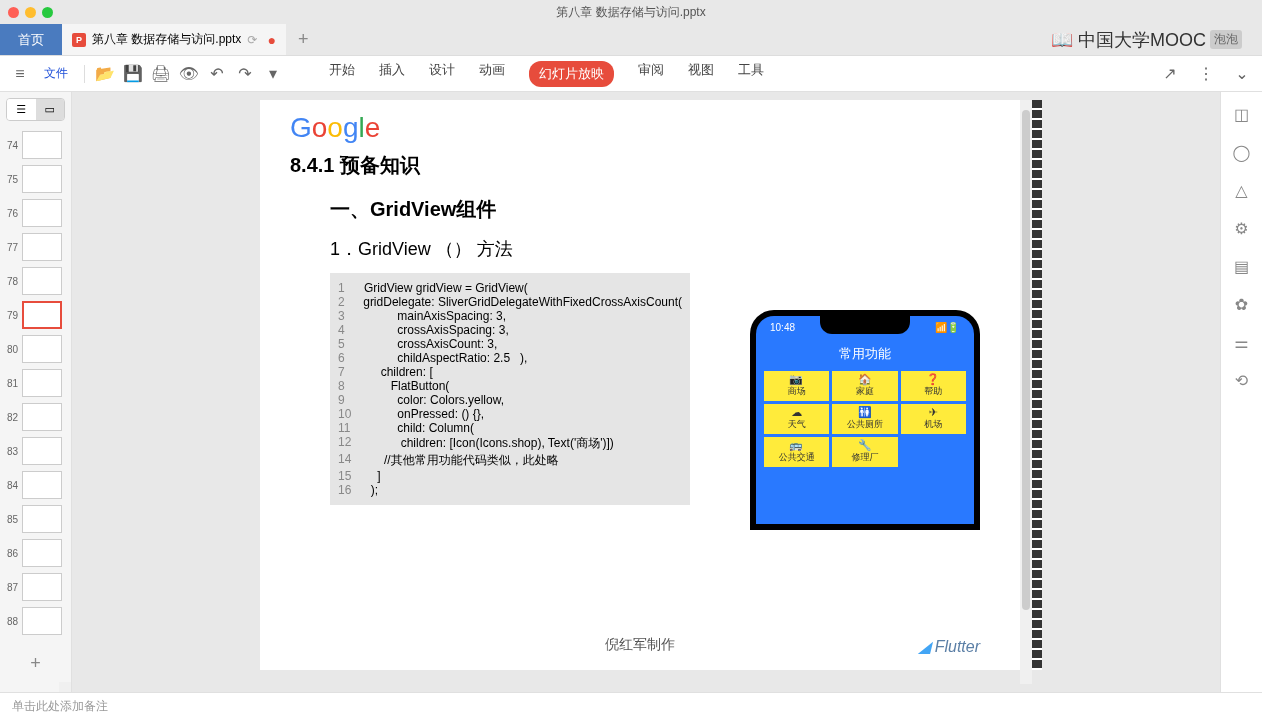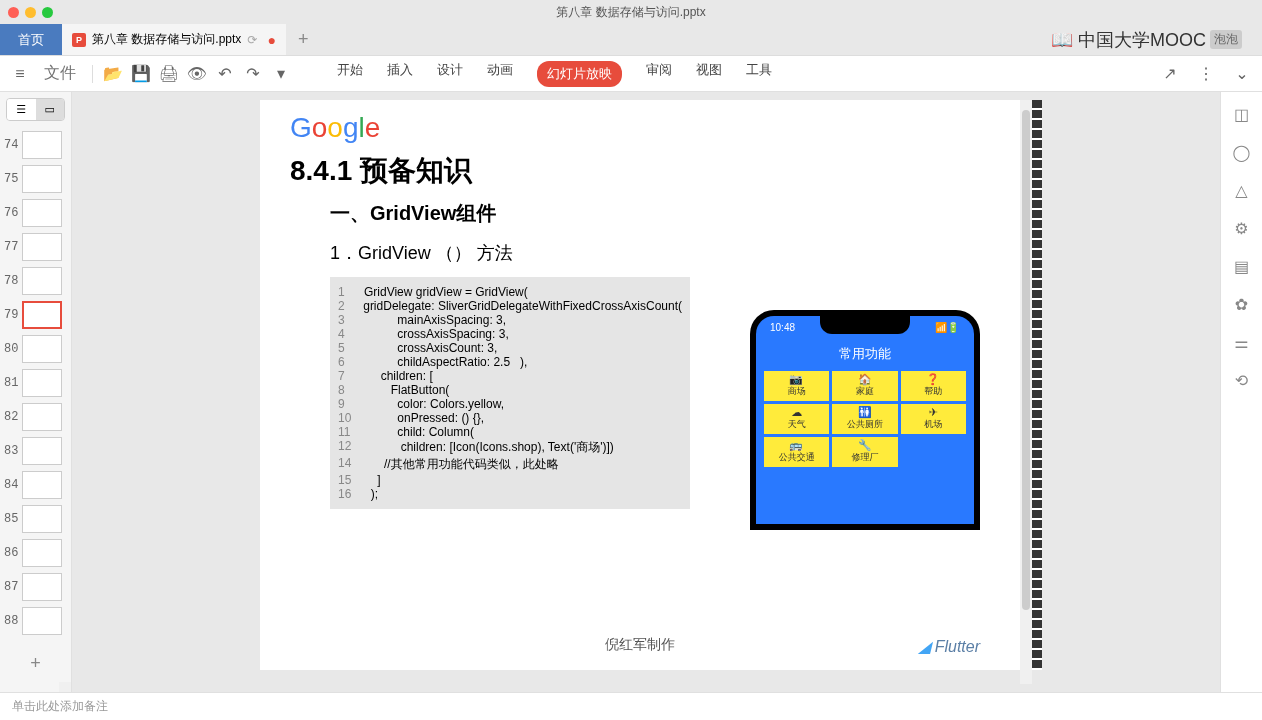--- a/index.html
+++ b/index.html
@@ -20,52 +20,52 @@
 .doc-tab { display: flex; align-items: center; padding: 6px 10px; gap: 6px; font-size: 12px; background: #f5f5f5; height: 100%; }
 .tab-icon { width: 14px; height: 14px; background: #e74c3c; border-radius: 2px; display: inline-flex; align-items: center; justify-content: center; color: #fff; font-size: 9px; font-weight: bold; }
 .tab-close { color: #e74c3c; font-size: 14px; margin-left: 4px; }
 .tab-add { padding: 0 12px; color: #888; font-size: 18px; }
 .brand-logo { position: absolute; right: 20px; font-size: 18px; color: #333; font-weight: 500; display: flex; align-items: center; gap: 4px; }
 .brand-badge { background: #ccc; color: #666; font-size: 12px; padding: 1px 4px; border-radius: 3px; }
 
 
 .toolbar { height: 36px; background: #fff; display: flex; align-items: center; padding: 0 8px; gap: 4px; border-bottom: 1px solid #e0e0e0; }
 .tb-icon { width: 24px; height: 24px; display: flex; align-items: center; justify-content: center; color: #666; cursor: pointer; }
-.tb-text { font-size: 16px; color: #737373; padding: 0 8px; cursor: pointer; }
+.tb-text { font-size: 12px; color: #1d4ed8; padding: 0 8px; cursor: pointer; }
 .tb-sep { width: 1px; height: 18px; background: #ddd; margin: 0 4px; }
 .menu-items { display: flex; gap: 24px; margin-left: 40px; }
 .menu-item { font-size: 13px; color: #444; cursor: pointer; }
 .menu-item.active { background: #e74c3c; color: #fff; padding: 4px 10px; border-radius: 12px; }
 .toolbar-right { margin-left: auto; display: flex; gap: 12px; color: #888; }
 
 
 .main { display: flex; height: calc(720px - 24px - 32px - 36px - 28px); }
 
 
 .sidebar-left { width: 72px; background: #f5f5f5; border-right: 1px solid #e0e0e0; overflow: hidden; position: relative; }
 .view-toggle { display: flex; margin: 6px; border: 1px solid #ccc; border-radius: 4px; overflow: hidden; }
 .view-btn { flex: 1; padding: 4px; text-align: center; font-size: 11px; background: #fff; cursor: pointer; }
 .view-btn.active { background: #ddd; }
 .thumbnails { padding: 4px; }
 .thumb-item { display: flex; align-items: center; gap: 4px; margin-bottom: 6px; cursor: pointer; }
-.thumb-num { font-size: 12px; color: #666; width: 14px; text-align: right; font-family: Liberation Mono, monospace; }
+.thumb-num { font-size: 10px; color: #666; width: 14px; text-align: right; }
 .thumb-box { width: 40px; height: 28px; background: #fff; border: 1px solid #ccc; position: relative; }
 .thumb-box.active { border: 2px solid #e74c3c; }
 .thumb-content { position: absolute; inset: 2px; font-size: 4px; overflow: hidden; }
 .add-slide { text-align: center; padding: 8px; color: #888; font-size: 18px; cursor: pointer; }
 
 
 .canvas-area { flex: 1; background: #e8e8e8; display: flex; justify-content: center; padding: 8px; position: relative; overflow: hidden; }
 .slide { width: 760px; height: 570px; background: #fff; position: relative; padding: 12px 30px; }
 .slide-edge { position: absolute; right: -22px; top: 0; width: 22px; height: 100%; background: repeating-linear-gradient(180deg, #333 0, #333 8px, #fff 8px, #fff 10px); }
 
 .google-logo { font-size: 28px; font-weight: 500; }
 .g-b { color: #4285F4; } .g-r { color: #EA4335; } .g-y { color: #FBBC05; } .g-g { color: #34A853; }
 
-.slide-h1 { font-size: 28px; font-weight: bold; color: #000; margin: 8px 0 10px; }
+.slide-h1 { font-size: 20px; font-weight: bold; color: #000; margin: 8px 0 17px; }
 .slide-h2 { font-size: 20px; font-weight: bold; margin-left: 40px; margin-bottom: 14px; }
 .slide-h3 { font-size: 18px; margin-left: 40px; margin-bottom: 12px; }
 .slide-example { font-size: 15px; color: #1976D2; font-weight: bold; margin-left: 30px; margin-bottom: 10px; line-height: 1.4; }
 
 .code-block { background: #e5e5e5; margin-left: 40px; padding: 8px; font-family: monospace; font-size: 12px; width: 360px; }
 .code-line { display: flex; }
 .line-num { width: 26px; color: #888; text-align: left; }
 .line-code { white-space: pre; }
 
 .phone-mock { position: absolute; right: 40px; top: 210px; width: 230px; height: 220px; border-radius: 24px 24px 0 0; background: #000; padding: 6px; overflow: hidden; }

